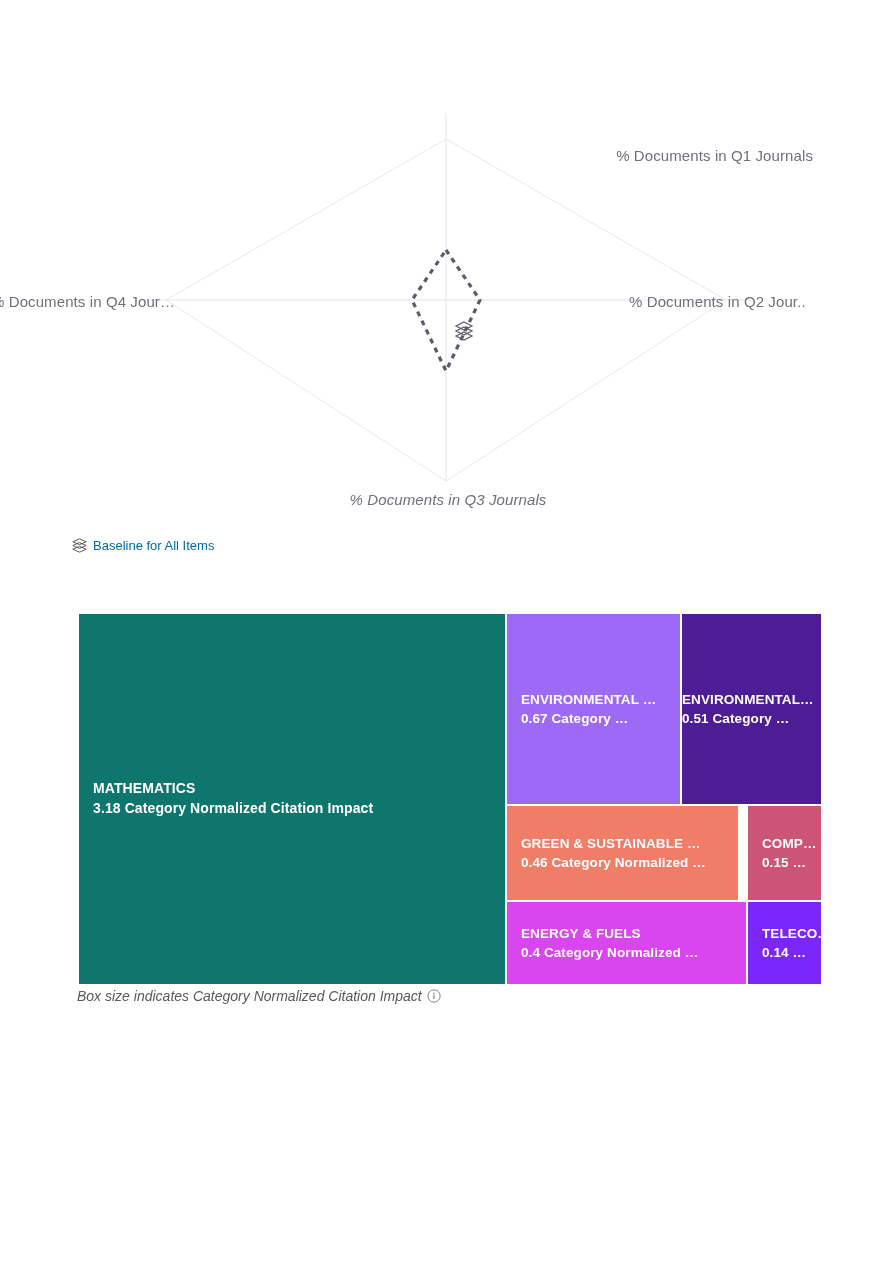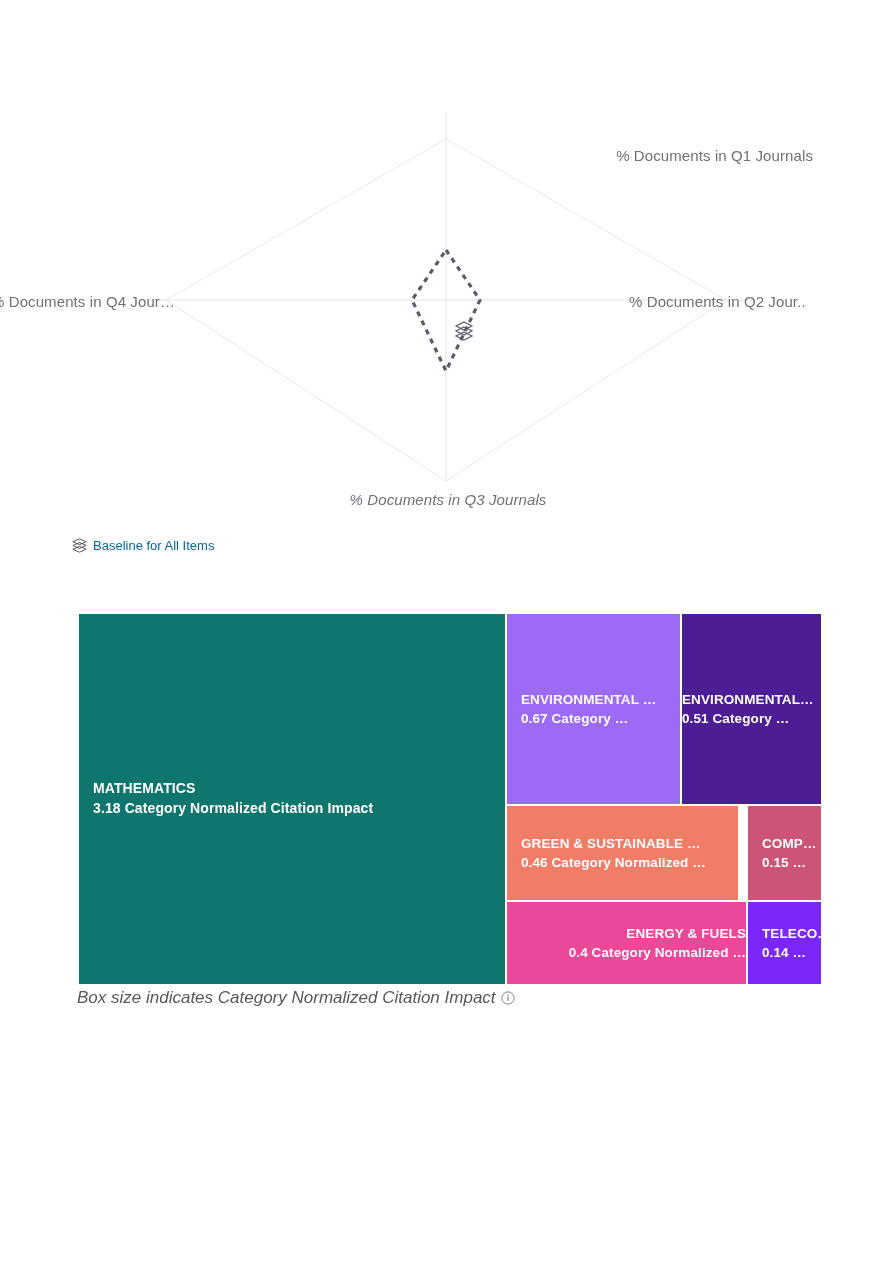--- a/index.html
+++ b/index.html
@@ -117,21 +117,21 @@
 
   
   #treemap-caption {
     position: absolute;
     left: 77px;
     top: 988px;
     display: flex;
     align-items: center;
     gap: 5px;
     font-style: italic;
-    font-size: 17px;
+    font-size: 14px;
     color: #58585c;
     font-family: "Liberation Sans", sans-serif;
     text-align: center;
   }
   .info-icon { display: block; }
 </style>
 </head>
 <body>
 
 <div id="radar-panel">
@@ -202,21 +202,21 @@
     </div>
   </div>
 
   <div class="tile" style="left:669px; top:192px; width:75px; height:96px; background:#CC5577;">
     <div class="tile-body">
       <div class="tile-name">COMP…</div>
       <div class="tile-value">0.15 …</div>
     </div>
   </div>
 
-  <div class="tile" style="left:428px; top:288px; width:241px; height:84px; background:#ec4899;text-align:right;">
+  <div class="tile" style="left:428px; top:288px; width:241px; height:84px; background:#d946ef;">
     <div class="tile-body">
       <div class="tile-name">ENERGY &amp; FUELS</div>
       <div class="tile-value">0.4 Category Normalized …</div>
     </div>
   </div>
 
   <div class="tile" style="left:669px; top:288px; width:75px; height:84px; background:#7B27FB;">
     <div class="tile-body">
       <div class="tile-name">TELECO…</div>
       <div class="tile-value">0.14 …</div>

